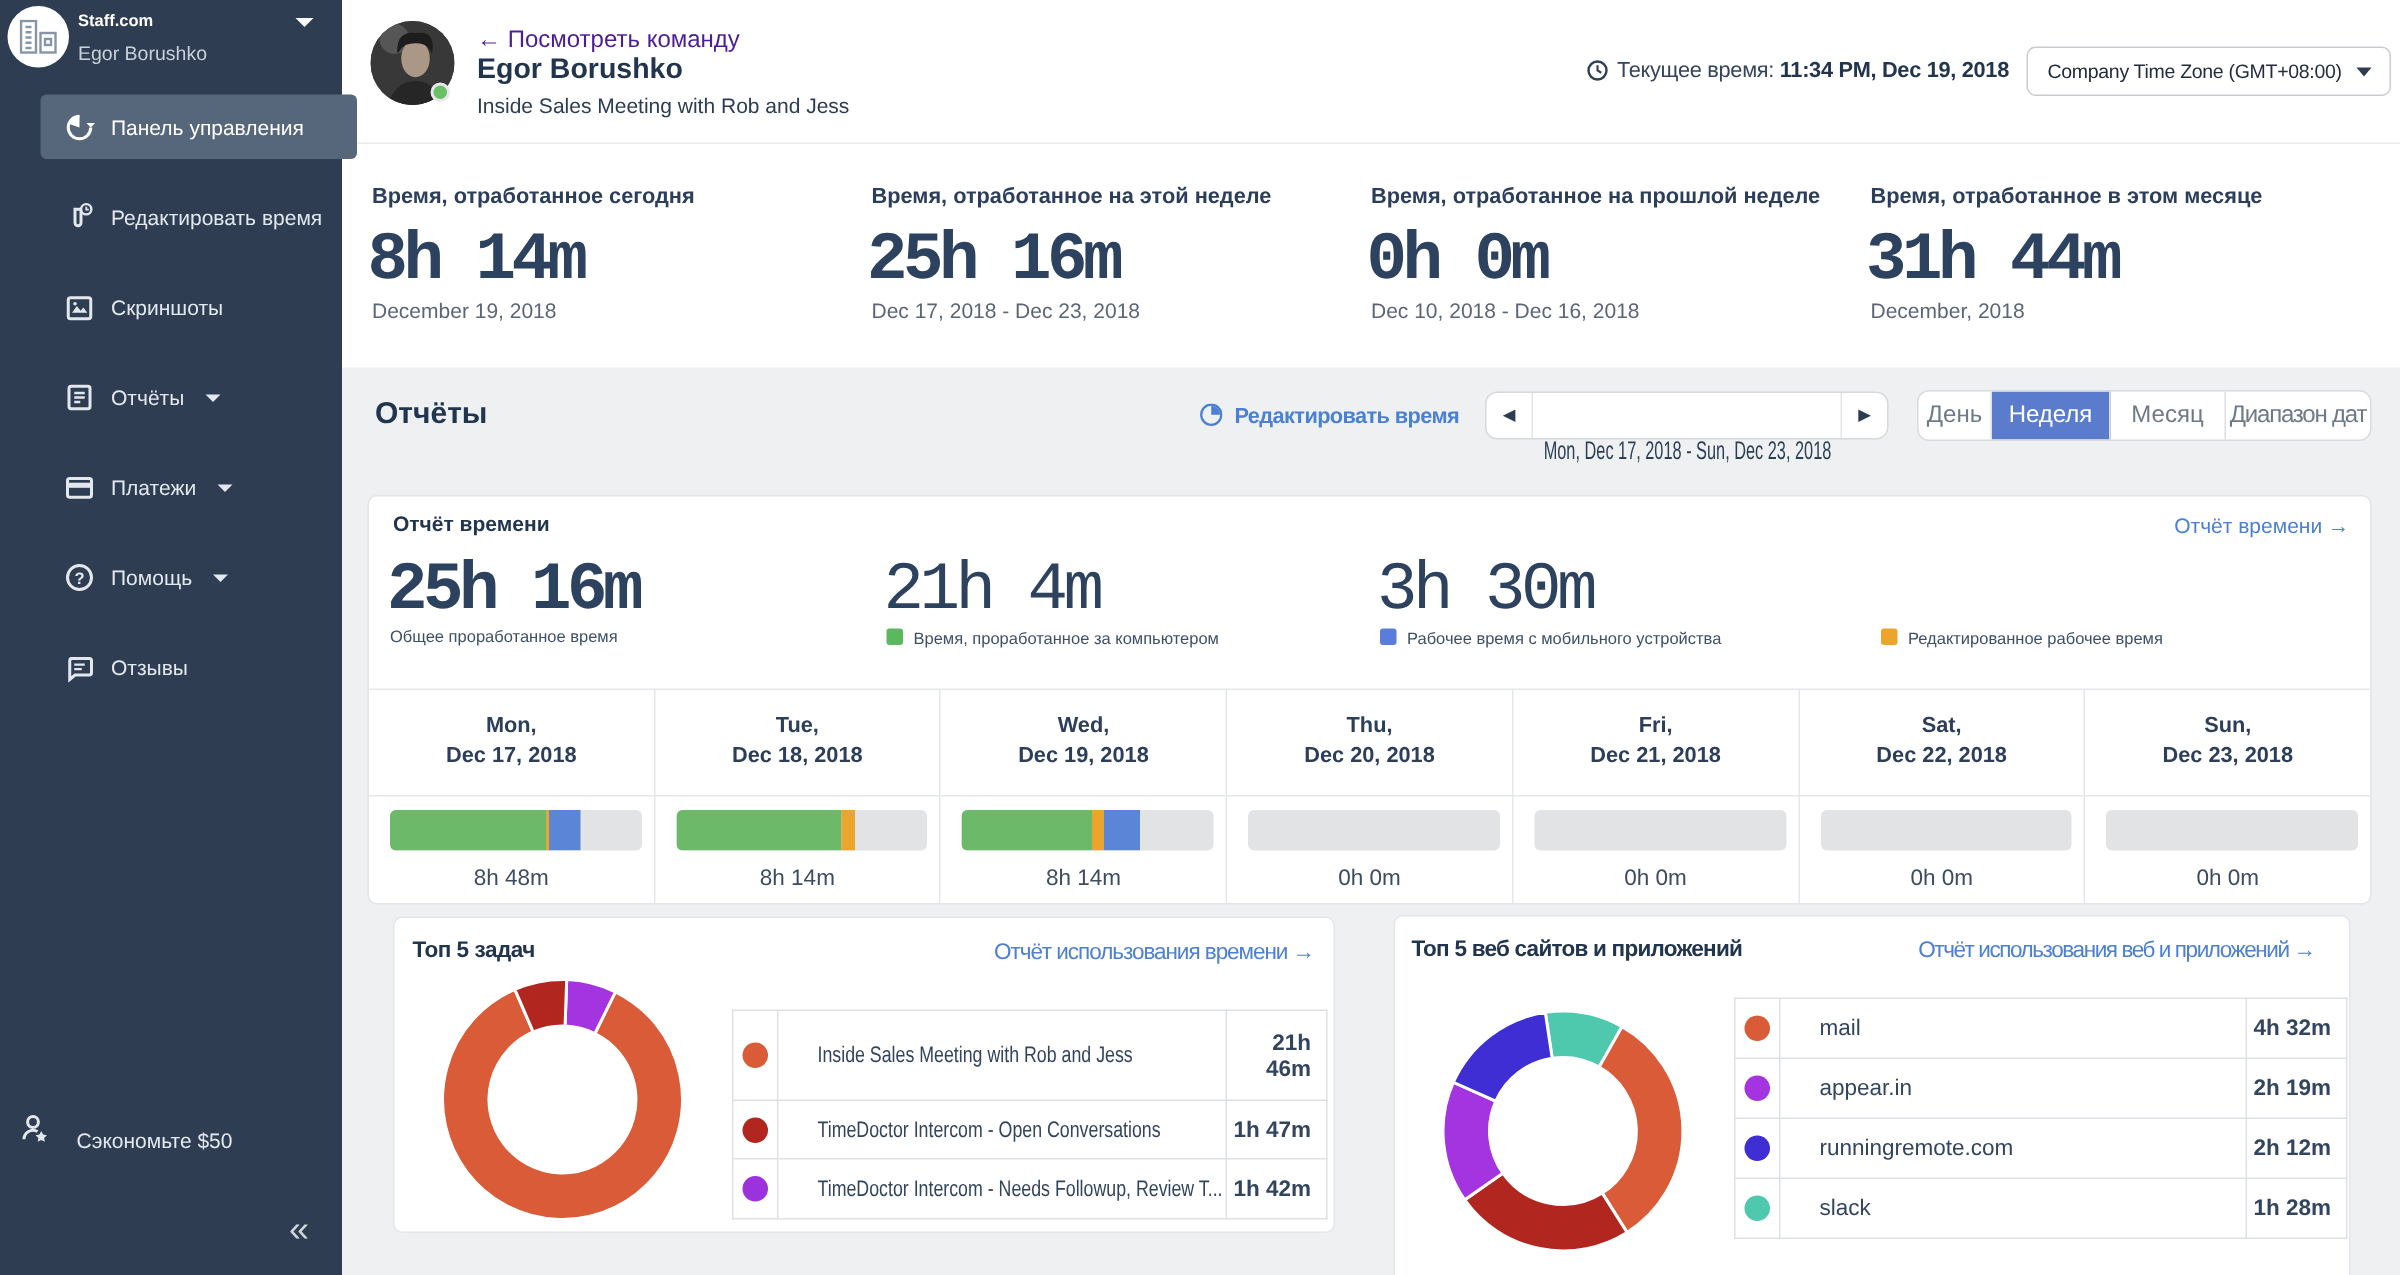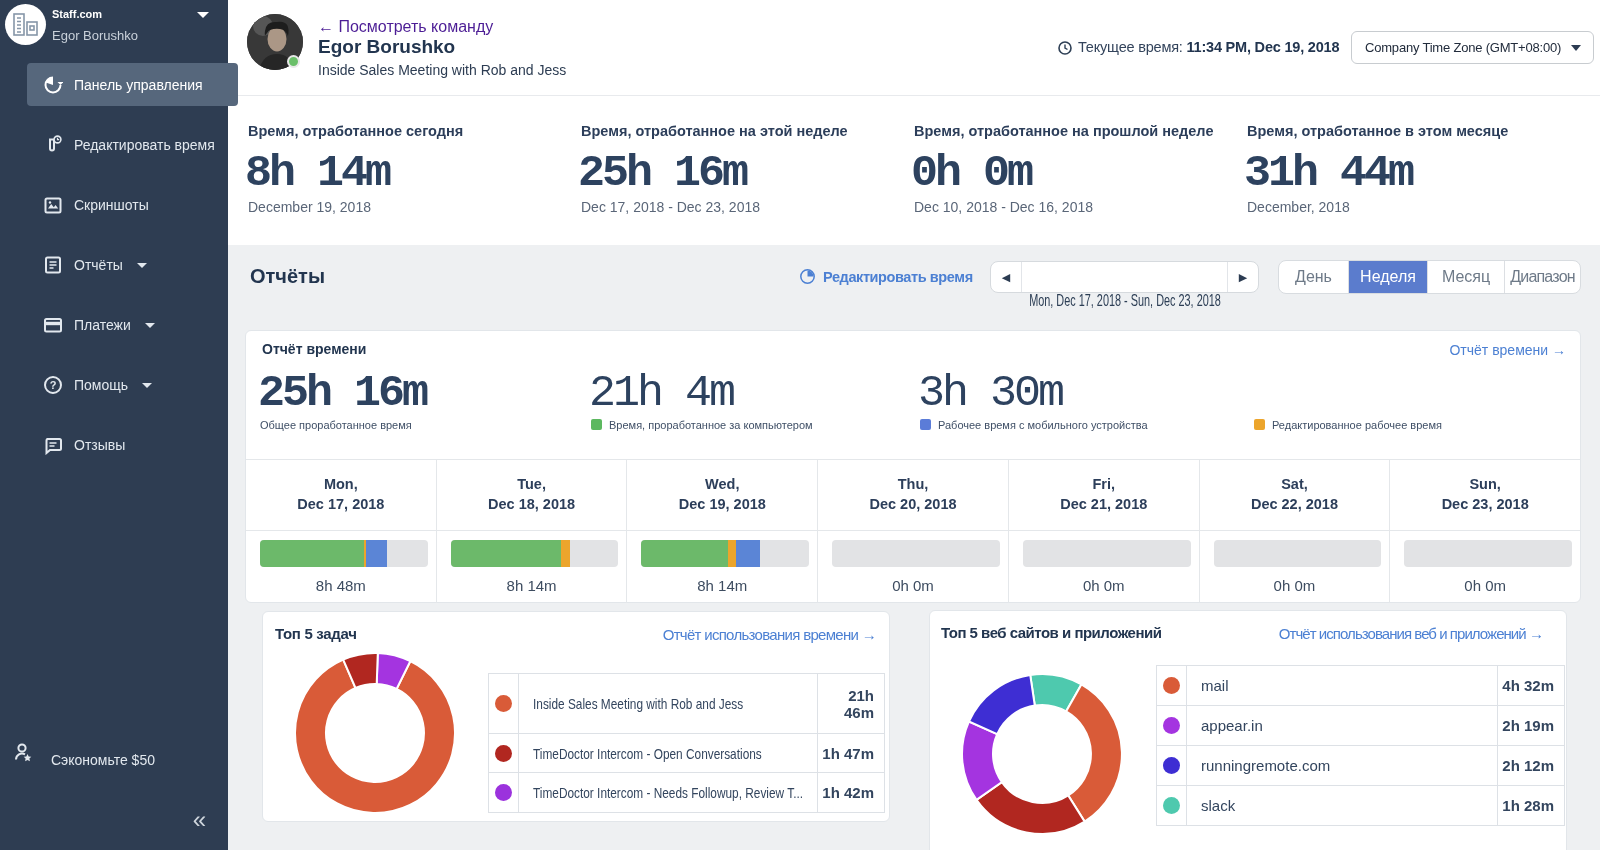--- a/index.html
+++ b/index.html
@@ -78,21 +78,21 @@
 .task-card { left:262px; top:611px; width:628px; height:211px; }
 .web-card { left:929px; top:610px; width:638px; height:260px; }
 .bc-title { position:absolute; left:12px; top:13px; font-size:15px; font-weight:bold; color:#22354f; letter-spacing:-0.3px; }
 .bc-title2 { position:absolute; left:11px; top:13px; font-size:15px; font-weight:bold; color:#22354f; letter-spacing:-0.5px; }
 .bc-link { position:absolute; top:14px; font-size:15px; color:#4c80d3; letter-spacing:-0.7px; }
 .bc-link.r2 { letter-spacing:-0.95px; }
 .mini-table { position:absolute; border:1px solid #dde1e6; border-collapse:collapse; }
 .mini-table td { border:1px solid #dde1e6; font-size:15px; color:#33455e; }
 .td-dot { width:30px; }
 .dot { width:17px; height:17px; border-radius:50%; margin:0 auto; }
-.td-name { padding-left:14px; white-space:nowrap; overflow:hidden; max-width:284px; }
+.td-name { padding-left:26px; white-space:nowrap; overflow:hidden; max-width:284px; }
 .td-name .sc { display:inline-block; transform:scaleX(0.79); transform-origin:0 50%; white-space:nowrap; }
 .td-time { width:67px; text-align:right; padding-right:10px; font-weight:bold; color:#2c3c55; font-size:16.5px; }
 </style>
 </head>
 <body>
 <div class="sidebar">
   <div class="logo-row">
     <div class="logo-circle">
       <svg width="26" height="24" viewBox="0 0 26 24">
           <g fill="none" stroke="#8696a8" stroke-width="1.6">
@@ -223,21 +223,21 @@
       <path d="M7.5 1.5 A6 6 0 0 1 13.5 7.5 L7.5 7.5 Z" fill="#4c80d3"></path>
     </svg>Редактировать время</div>
 <div class="datepick">
   <div class="dp-arrow l">◀</div>
   <div class="dp-text">
       <span>Mon, Dec 17, 2018 - Sun, Dec 23, 2018</span>
     </div>
   <div class="dp-arrow r">▶</div>
 </div>
 <div class="btn-group">
-  <div class="bg-btn" style="width:70px">День</div>
+  <div class="bg-btn" style="width:49px">День</div>
   <div class="bg-btn active" style="width:79px">Неделя</div>
   <div class="bg-btn" style="width:77px">Месяц</div>
   <div class="bg-btn" style="flex:1;letter-spacing:-0.8px">Диапазон дат</div>
 </div>
 
 <div class="card report-card">
   <div class="rc-title">Отчёт времени</div>
   <div class="rc-link">Отчёт времени →</div>
   <div class="rc-num b" style="left:12px">25h 16m</div>
   <div class="rc-num" style="left:343px">21h 4m</div>

